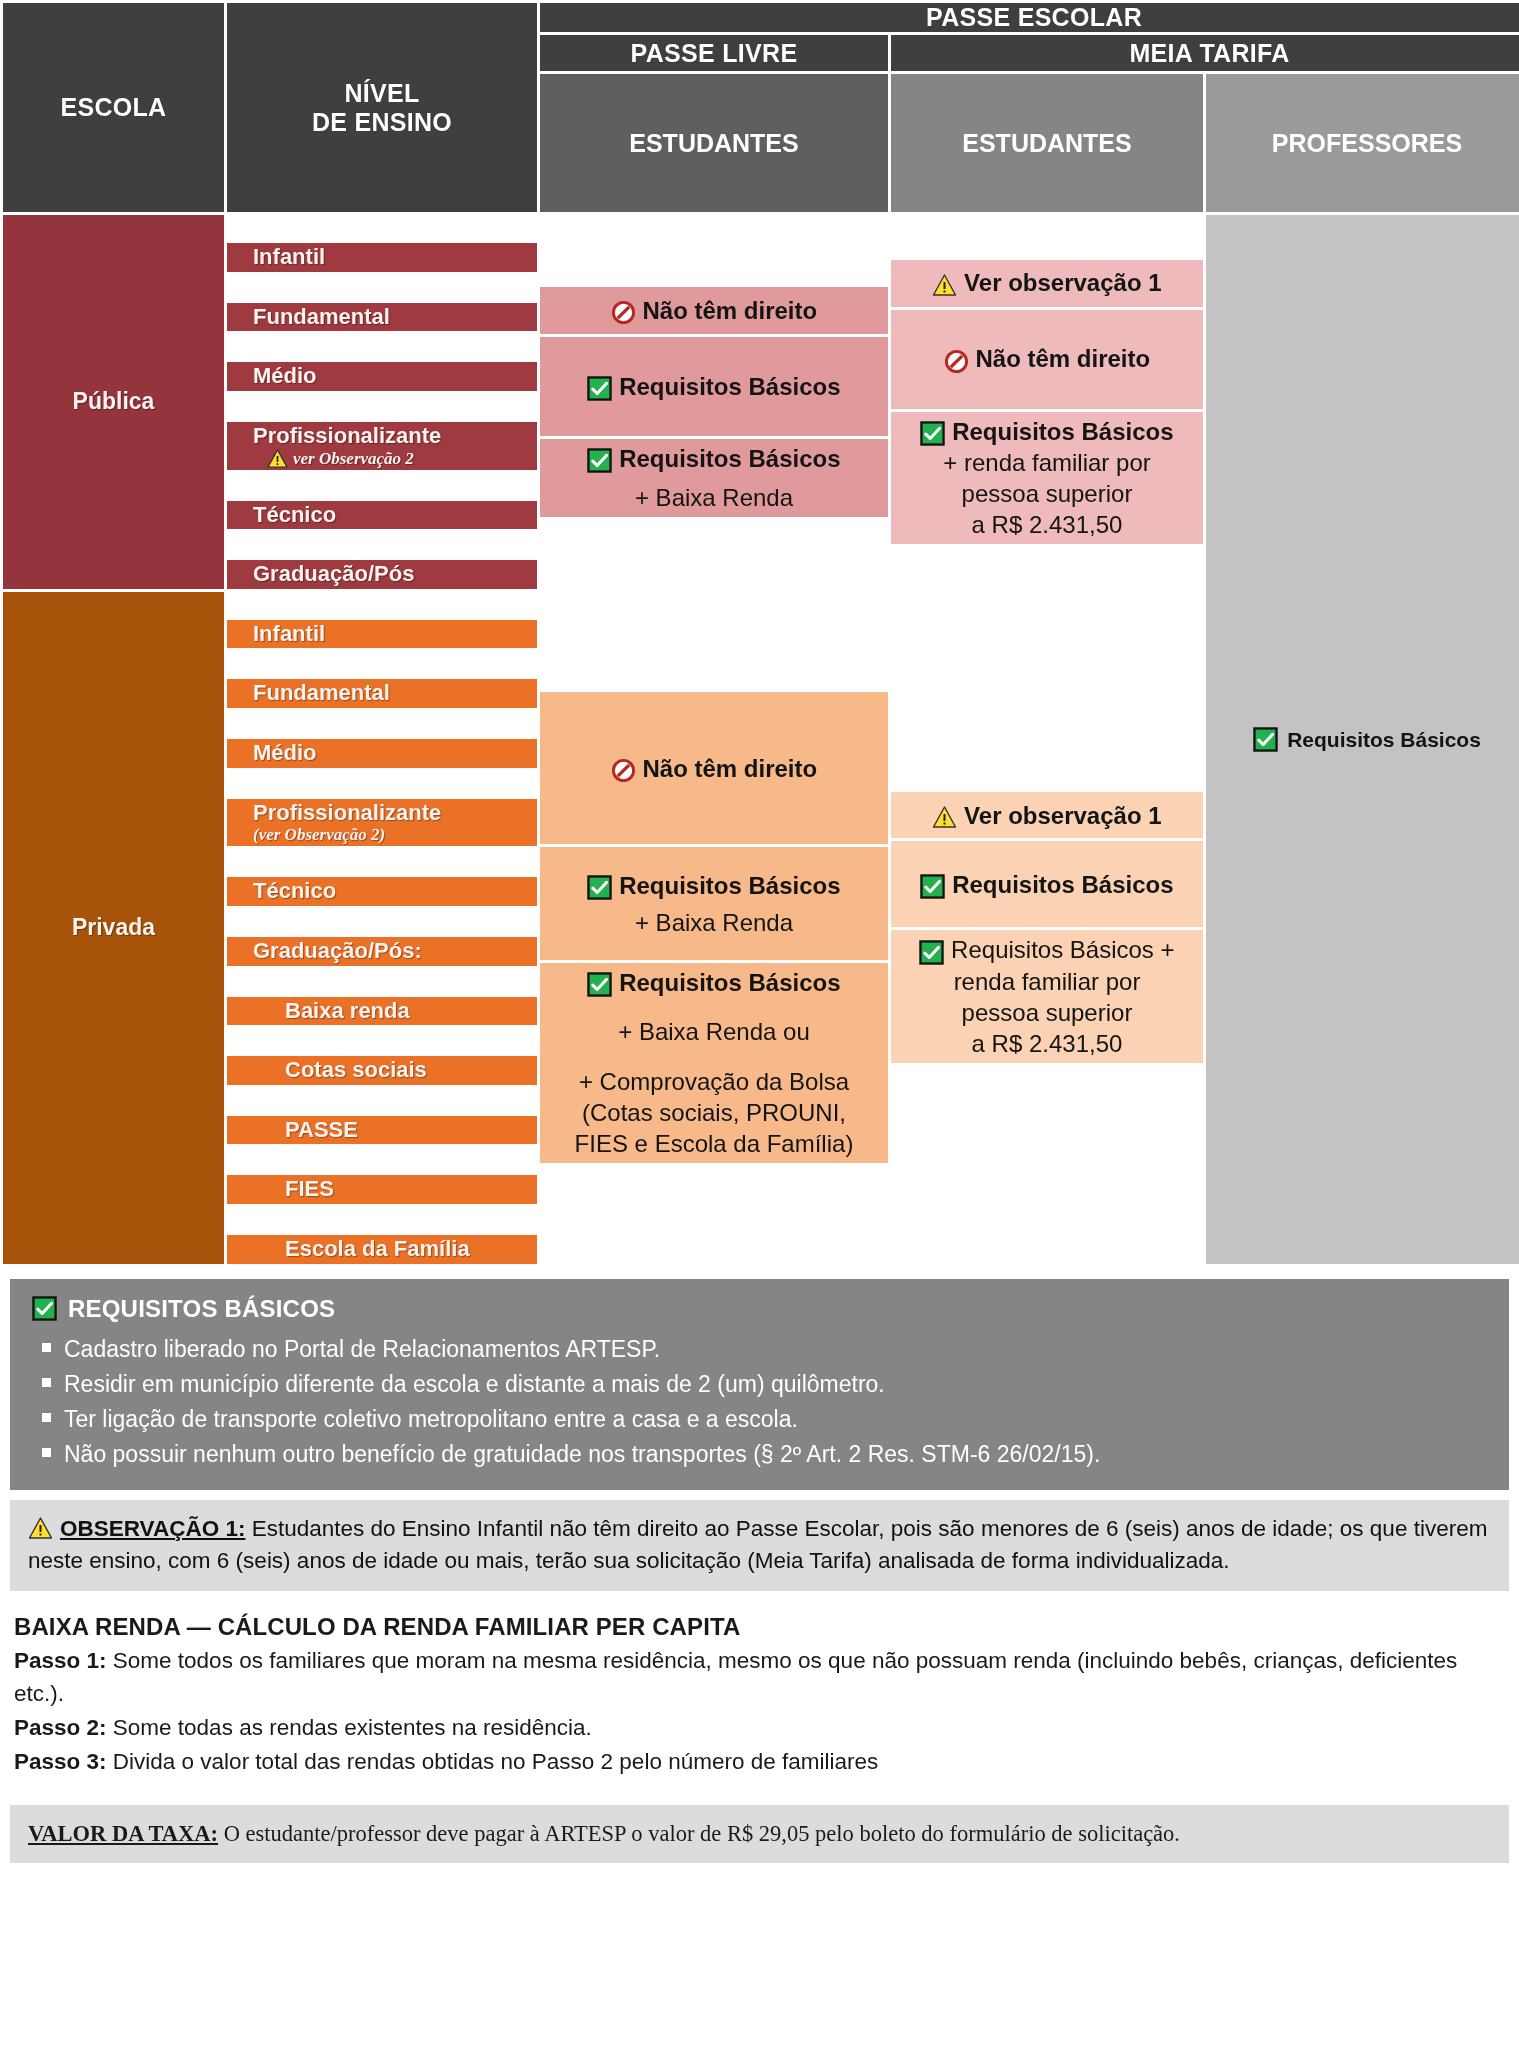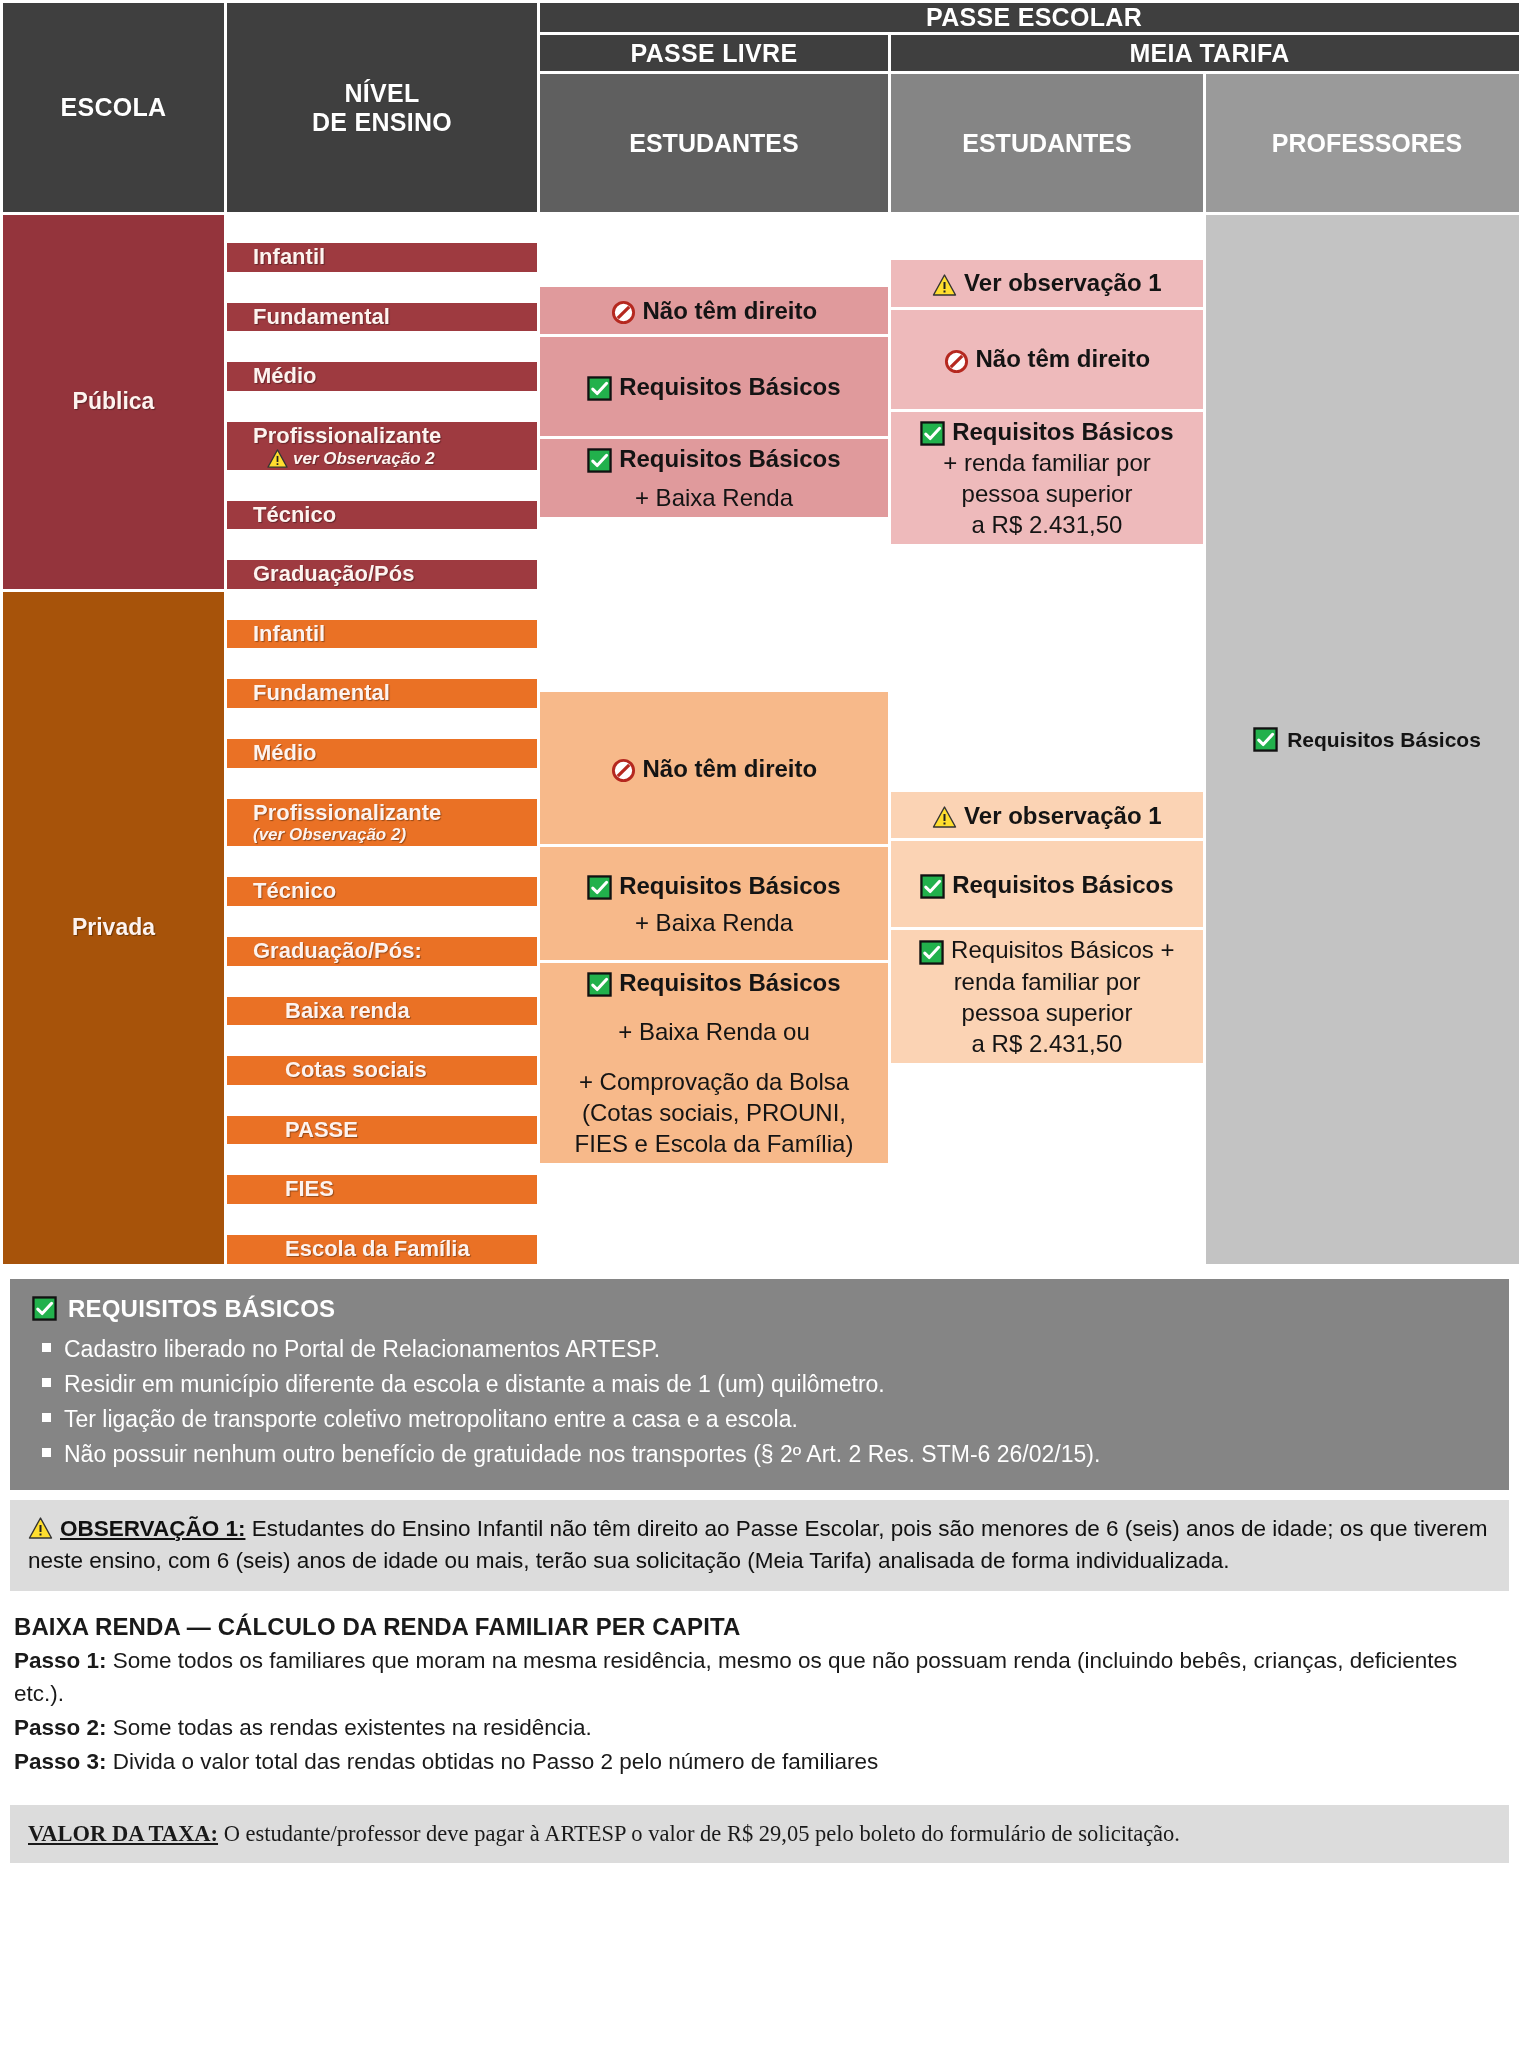--- a/index.html
+++ b/index.html
@@ -35,21 +35,21 @@
   
   .lvl-wrap { display:flex; flex-direction:column; gap:3px; height:100%; }
   .lvl {
     flex:1 1 auto; display:flex; flex-direction:column; justify-content:center;
     padding:2px 0 2px 26px; font-weight:bold; font-size:22px; line-height:1.12;
     color:#fdf3ef; text-shadow:1px 1px 1px rgba(0,0,0,.35);margin-top:28px;
   }
   .lvl.pub  { background:#9e3a40; }
   .lvl.priv { background:#ea7125; }
   .lvl.indent { padding-left:58px; }
-  .lvl .sub { font-size:17px; font-style:italic; font-weight:bold; display:flex; align-items:center; gap:5px; }
+  .lvl .sub { font-size:17px; font-style:italic; font-weight:bold; display:flex; align-items:center; gap:5px;font-family:Liberation Serif, serif; }
   .lvl .sub.c { padding-left:14px; }
 
   
   .cell { display:flex; flex-direction:column; justify-content:center; align-items:center; height:100%;
           text-align:center; font-size:21px; color:#141414; line-height:1.3; padding:4px 10px; }
   .cell .ln { display:flex; align-items:center; justify-content:center; gap:9px; }
 
   .pl-pub { background:#e09a9c; }
   .mt-pub { background:#eebabb; }
   .pl-pri { background:#f7b98a; }
@@ -396,21 +396,21 @@
     </span>
     <span>REQUISITOS BÁSICOS</span>
   </div>
   <ul>
     <li>
       <span class="bullet"></span>
       <span>Cadastro liberado no Portal de Relacionamentos ARTESP.</span>
         </li>
     <li>
       <span class="bullet"></span>
-      <span>Residir em município diferente da escola e distante a mais de 1 (um) quilômetro.</span>
+      <span>Residir em município diferente da escola e distante a mais de 2 (um) quilômetro.</span>
         </li>
     <li>
       <span class="bullet"></span>
       <span>Ter ligação de transporte coletivo metropolitano entre a casa e a escola.</span>
         </li>
     <li>
       <span class="bullet"></span>
       <span>Não possuir nenhum outro benefício de gratuidade nos transportes (§ 2º Art. 2 Res. STM-6 26/02/15).</span>
         </li>
   </ul>

